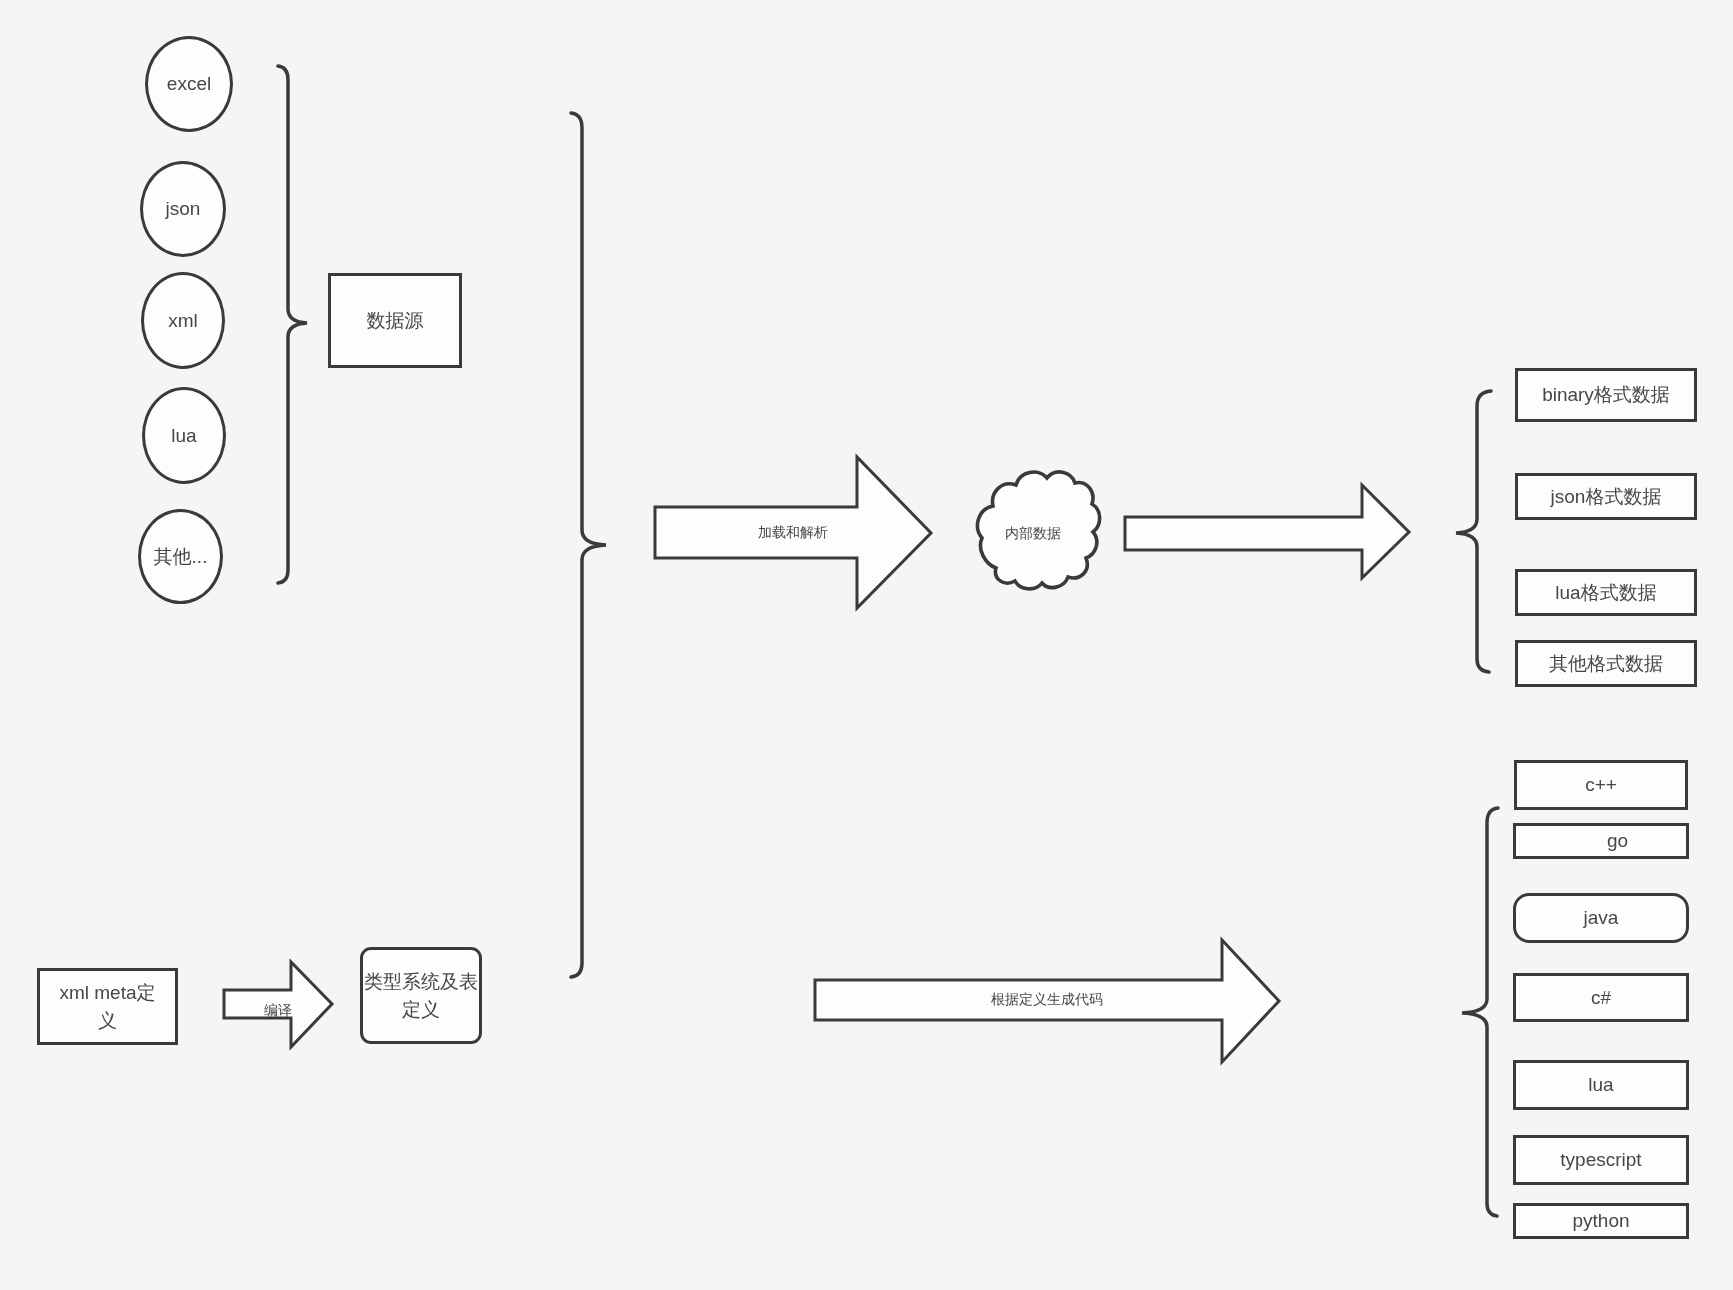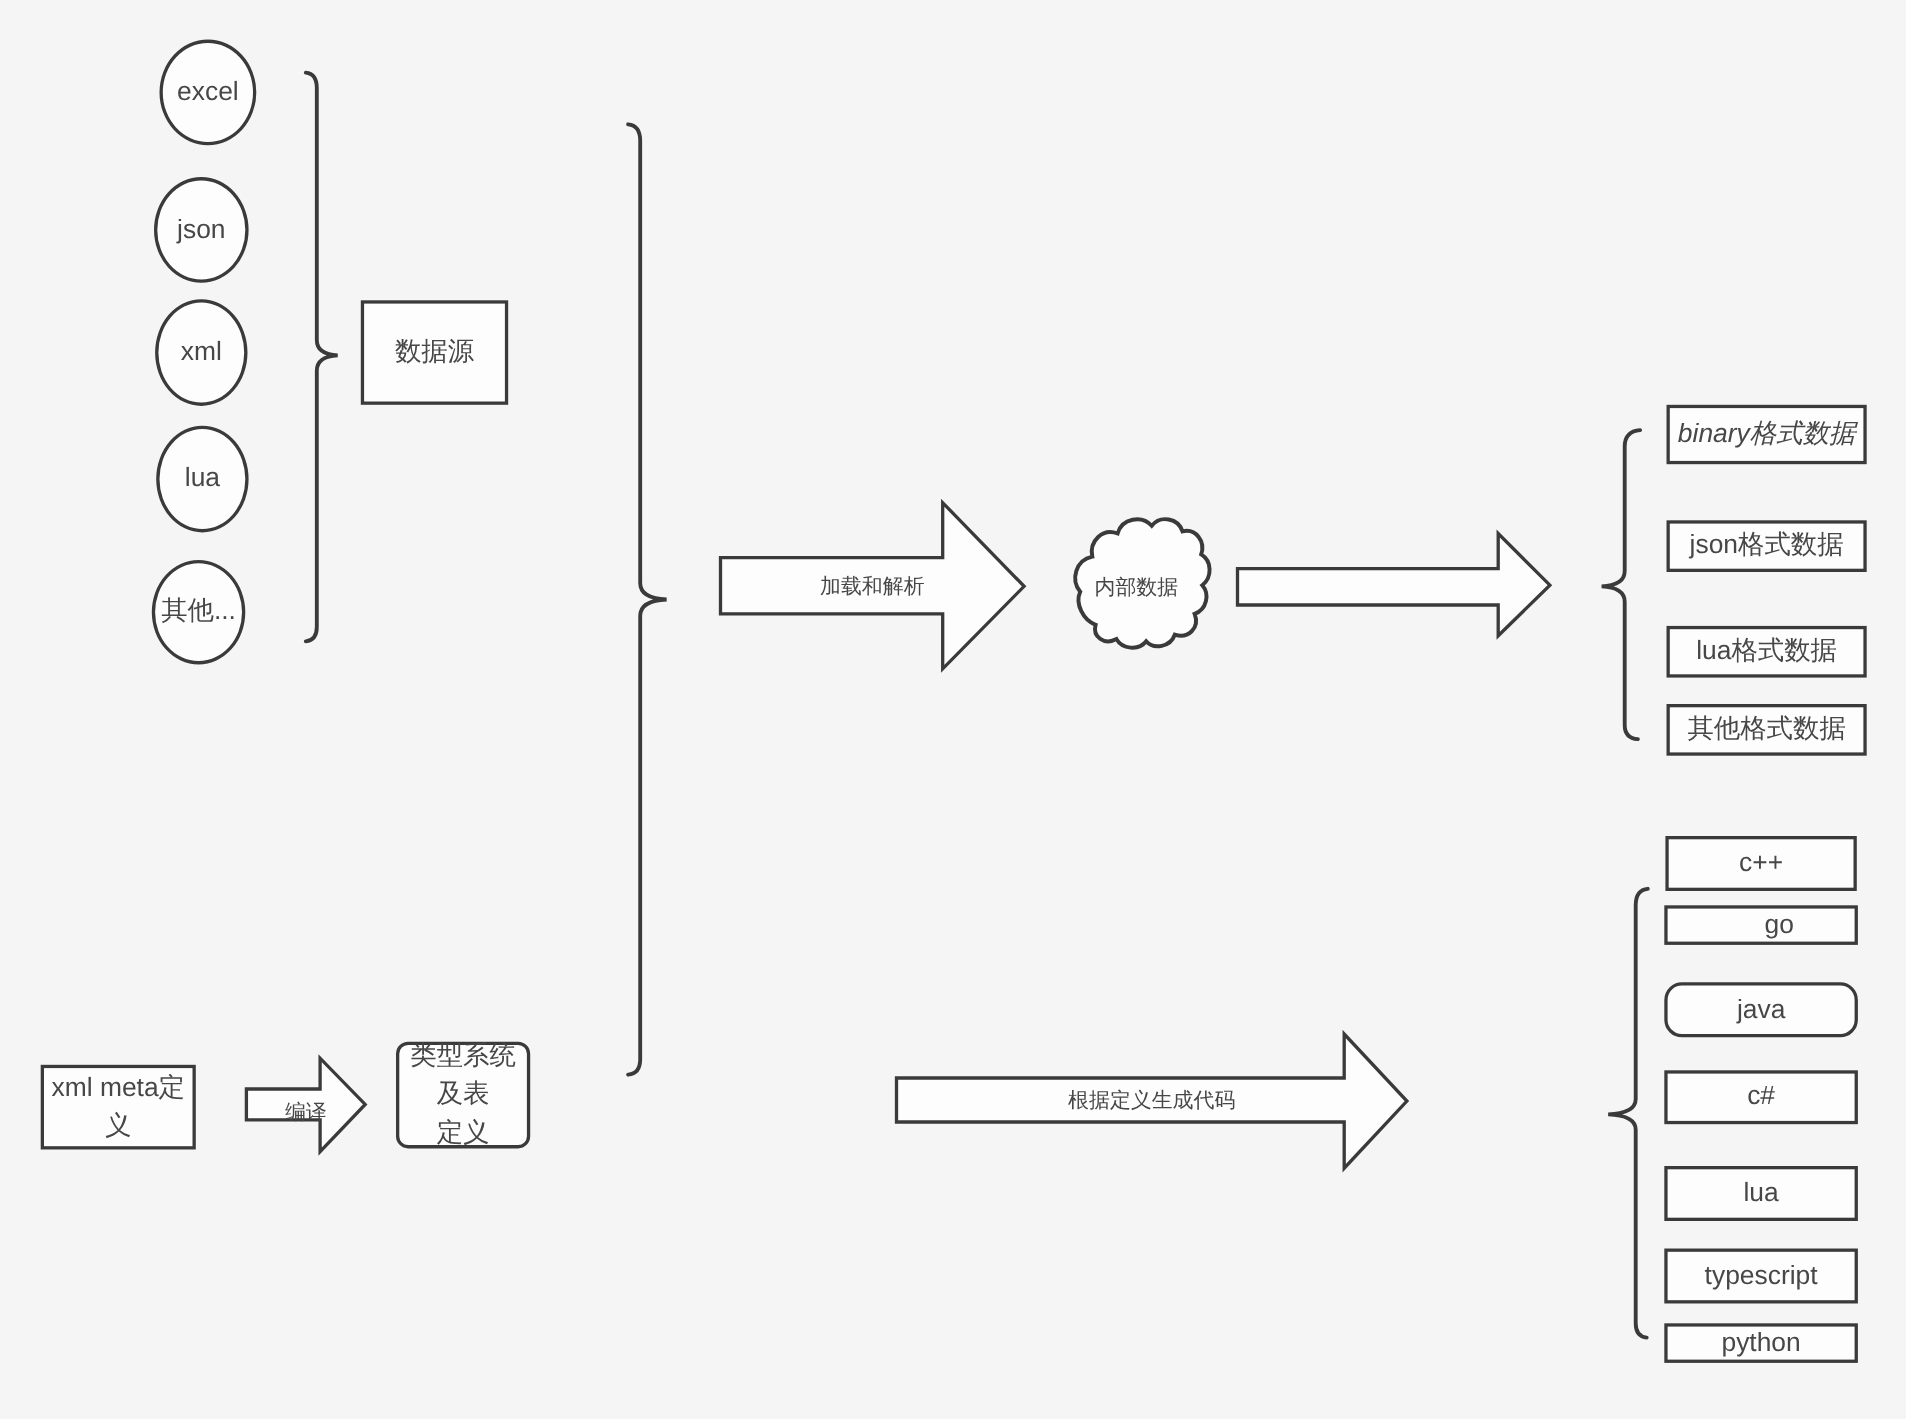--- a/index.html
+++ b/index.html
@@ -44,47 +44,47 @@
   }
   .node{
     position:absolute;
     box-sizing:border-box;
     background:var(--fill);
     border:3px solid var(--stroke);
     display:flex;
     align-items:center;
     justify-content:center;
     text-align:center;
-    font-size:24px;
+    font-size:19px;
     line-height:1.45;
     color:var(--text);
     white-space:pre-line;
   }
   .ellipse{border-radius:50%;}
   .rounded{border-radius:11px;border-width:3.5px;}
   .label{
     position:absolute;
     display:flex;
     align-items:center;
     justify-content:center;
     text-align:left;
-    font-size:19px;
+    font-size:14px;
     color:var(--text);
     pointer-events:none;
     white-space:nowrap;
   }
   
   #el-excel{left:145px;top:36px;width:88px;height:96px;}
   #el-json{left:140px;top:161px;width:86px;height:96px;}
   #el-xml{left:141px;top:272px;width:84px;height:97px;}
   #el-lua{left:142px;top:387px;width:84px;height:97px;}
   #el-other{left:138px;top:509px;width:85px;height:95px;}
   
   #bx-source{left:328px;top:273px;width:134px;height:95px;}
-  #bx-binary{left:1515px;top:368px;width:182px;height:54px;font-style:italic;}
+  #bx-binary{left:1515px;top:368px;width:182px;height:54px;}
   #bx-jsonfmt{left:1515px;top:473px;width:182px;height:47px;}
   #bx-luafmt{left:1515px;top:569px;width:182px;height:47px;}
   #bx-otherfmt{left:1515px;top:640px;width:182px;height:47px;text-align:right;}
   #bx-cpp{left:1514px;top:760px;width:174px;height:50px;}
   #bx-go{left:1513px;top:823px;width:176px;height:36px;padding-left:33px;}
   #bx-java{left:1513px;top:893px;width:176px;height:50px;border-radius:16px;}
   #bx-csharp{left:1513px;top:973px;width:176px;height:49px;}
   #bx-lua2{left:1513px;top:1060px;width:176px;height:50px;}
   #bx-ts{left:1513px;top:1135px;width:176px;height:50px;}
   #bx-python{left:1513px;top:1203px;width:176px;height:36px;}

